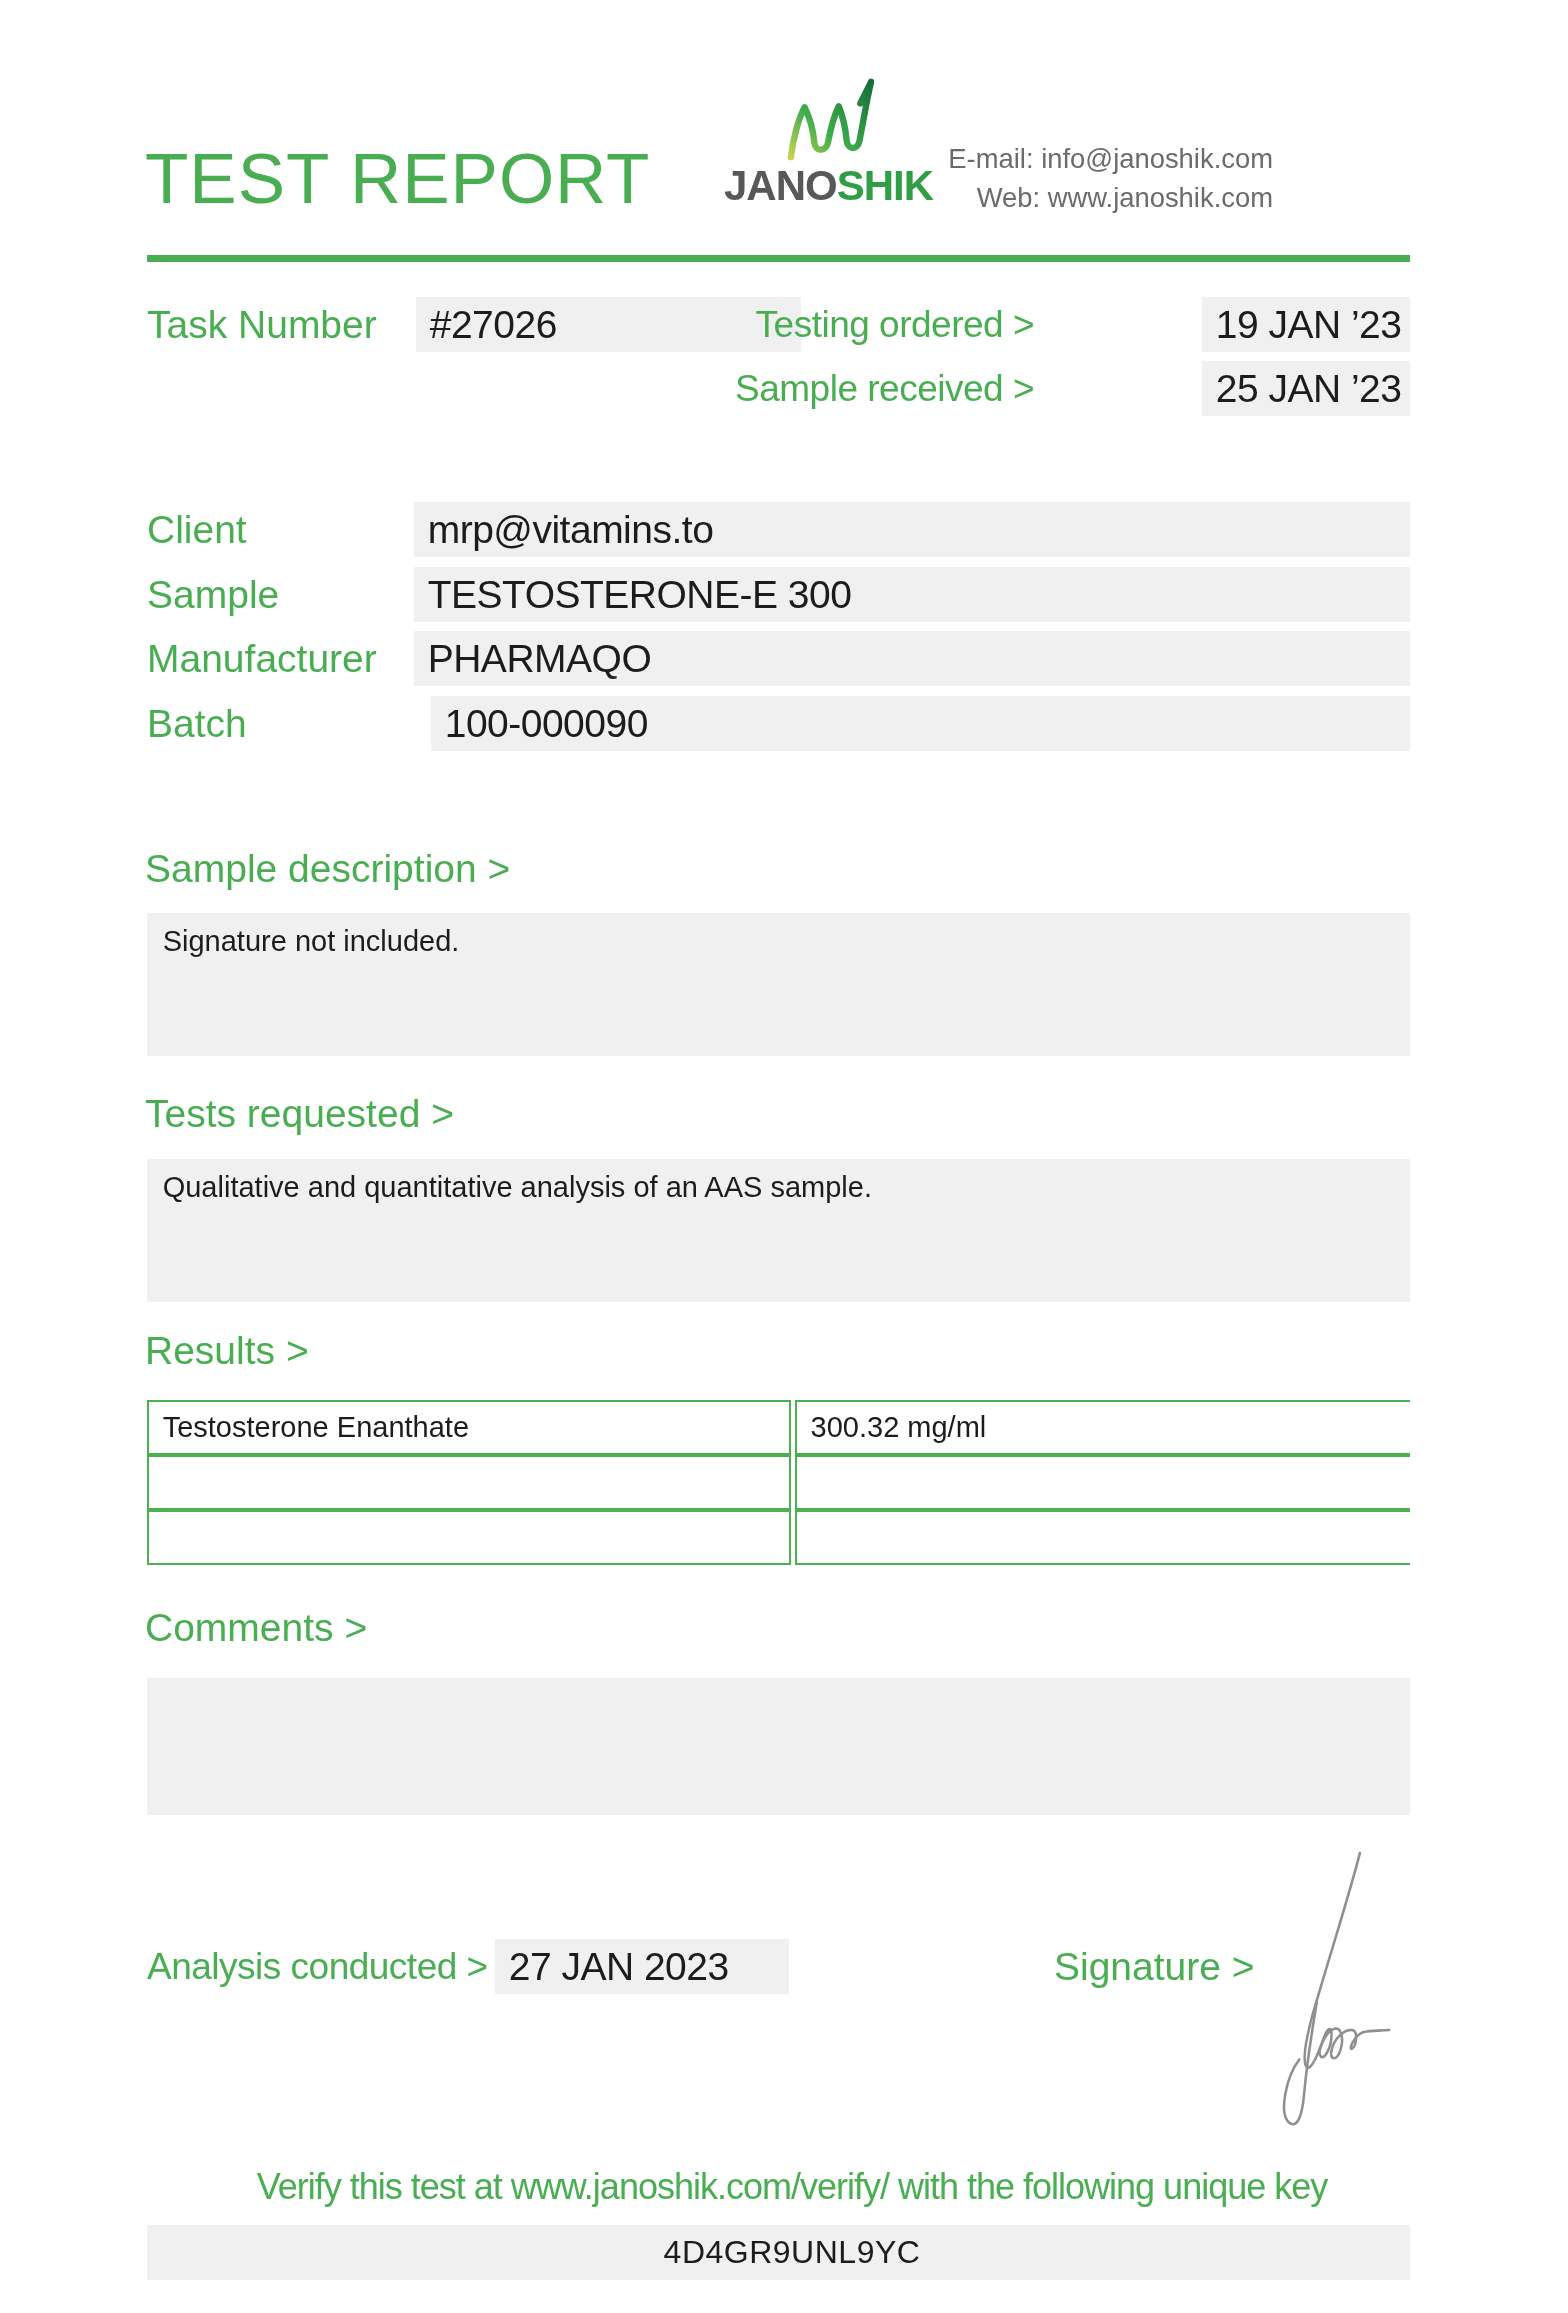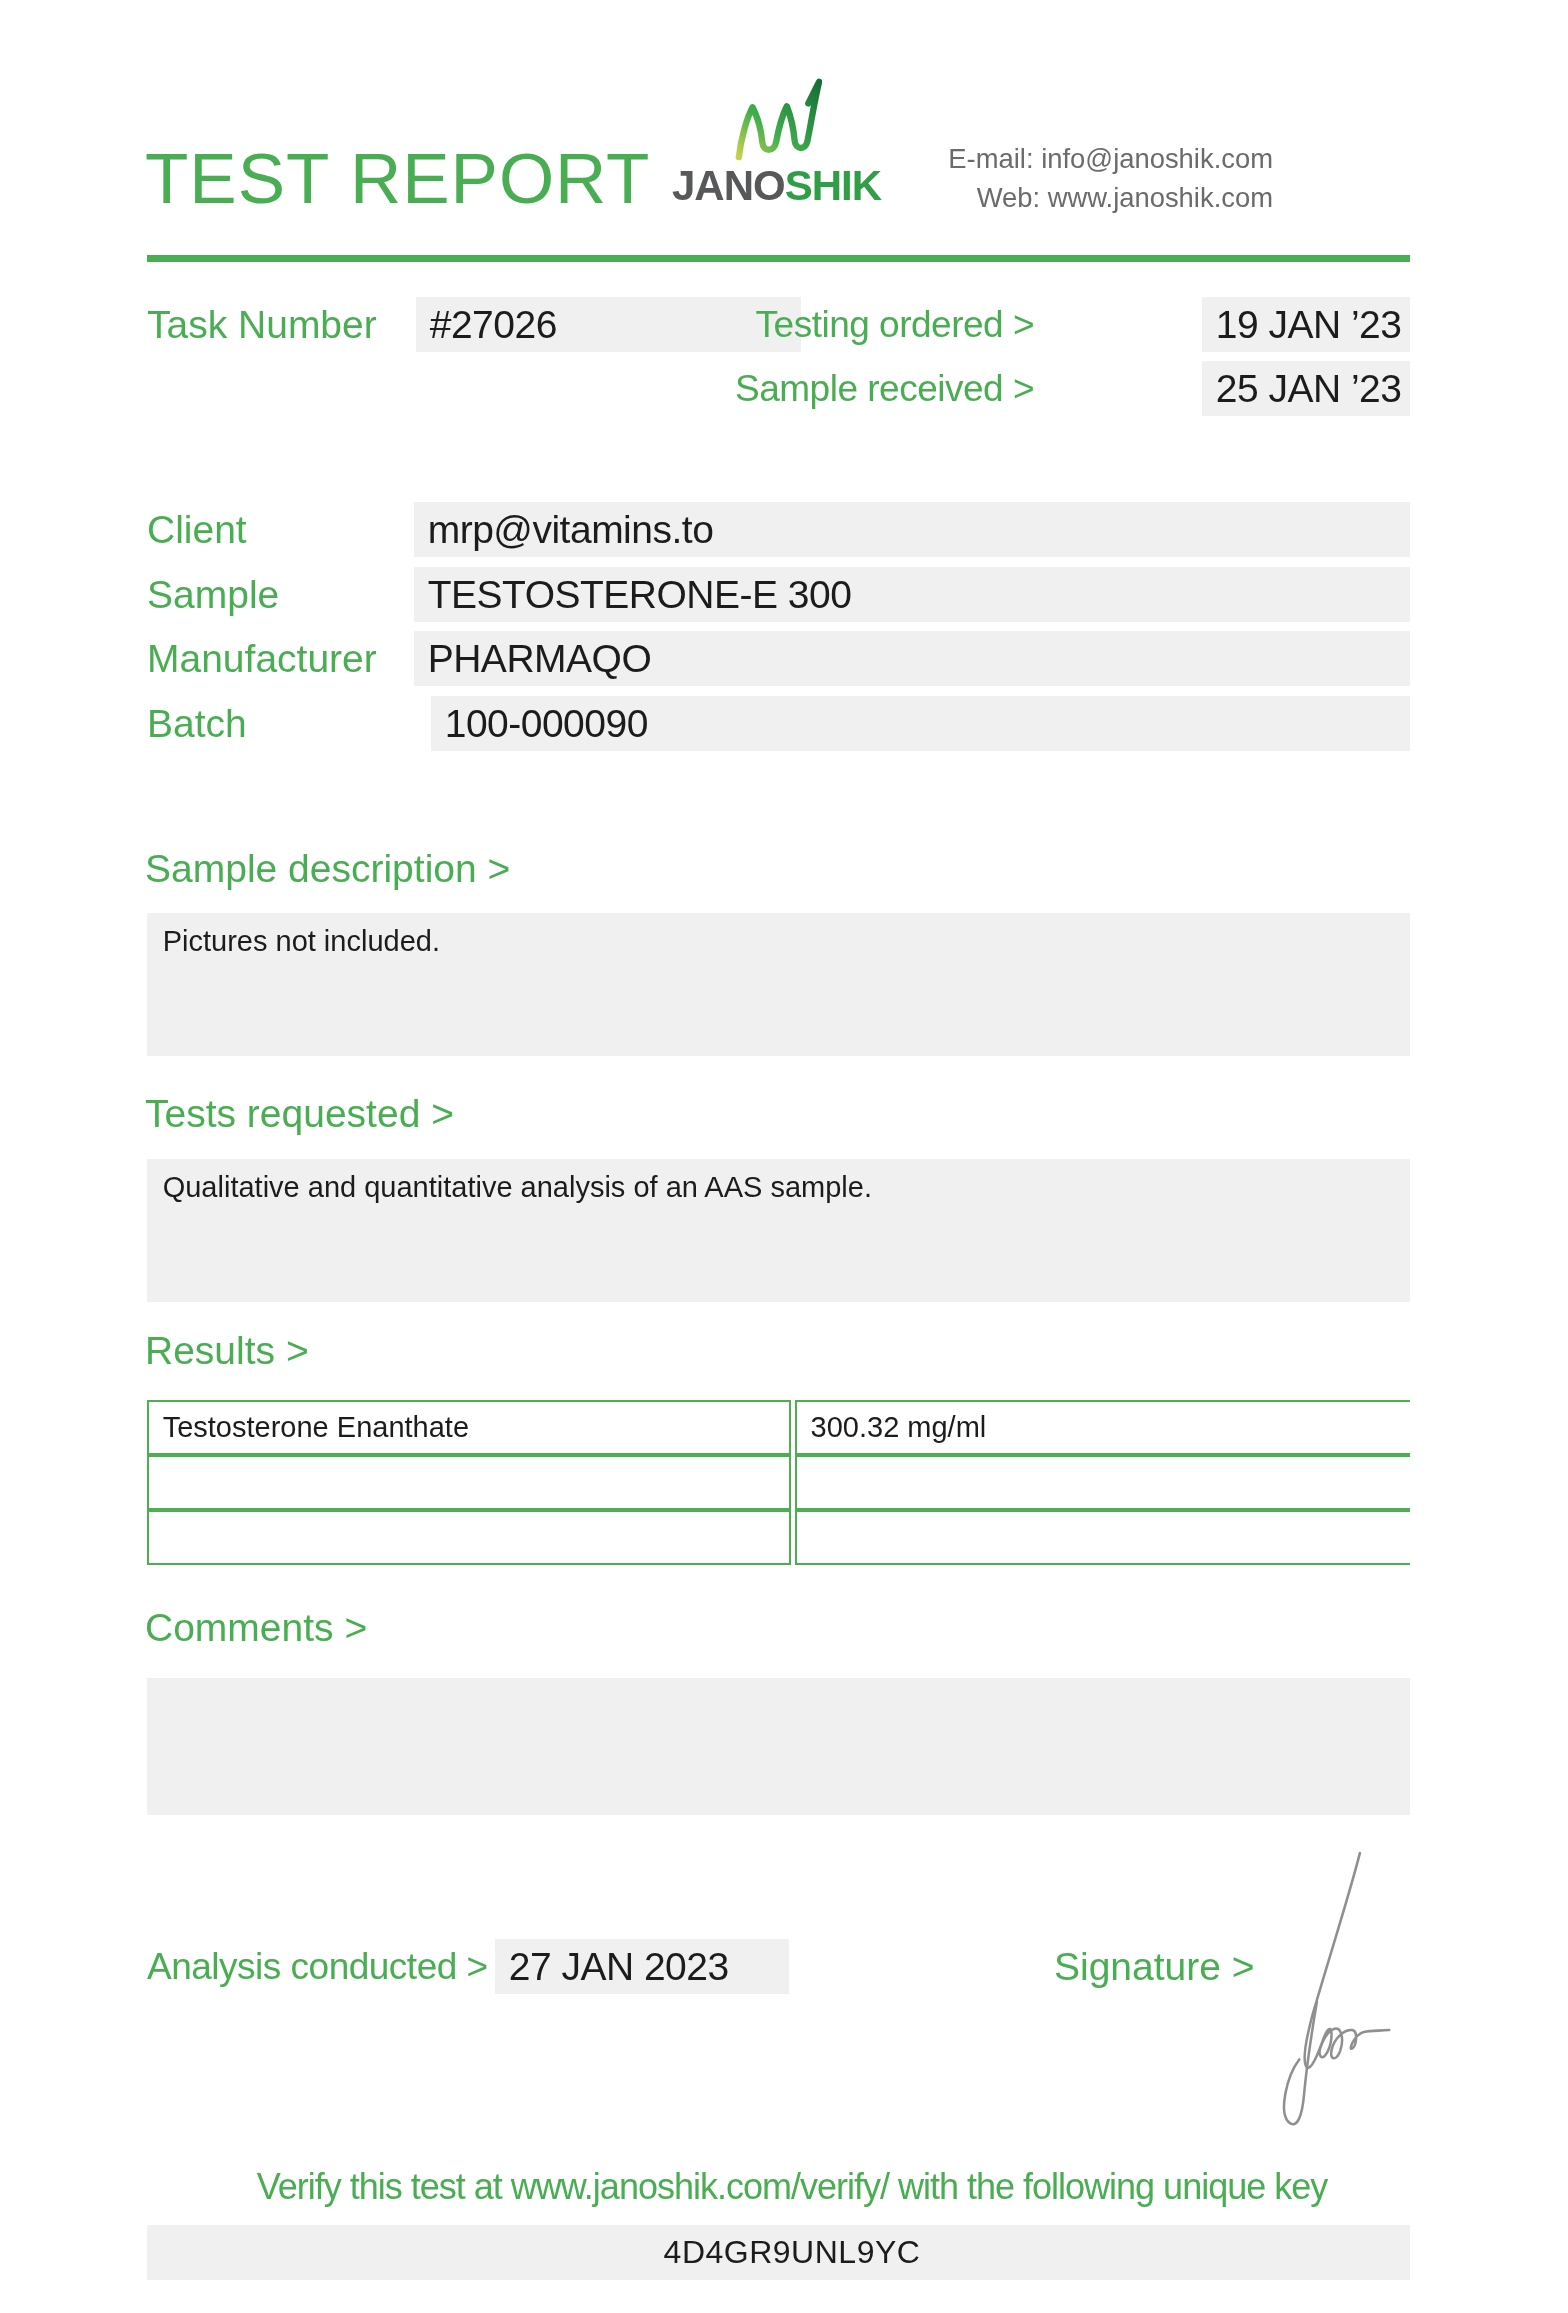--- a/index.html
+++ b/index.html
@@ -9,21 +9,21 @@
     background:#ffffff;
     font-family:"Liberation Sans", sans-serif;
     overflow:hidden;
   }
   
   .title{
     position:absolute;left:145px;top:143px;
     font-size:71px;line-height:1;color:#49ad52;
     letter-spacing:1px;font-weight:400;
   }
-  .logo{position:absolute;left:664px;top:73px;width:225px;text-align:center;}
+  .logo{position:absolute;left:716px;top:73px;width:225px;text-align:center;}
   .logo-icon{display:block;margin:0 auto;}
   .logo-text{
     font-size:42px;font-weight:bold;letter-spacing:-1px;line-height:1;
     margin-top:2px;white-space:nowrap;
   }
   .brand-gray{color:#57585a;}
   .brand-green{color:#2f9e44;}
   .contact{
     position:absolute;right:137px;top:139px;
     text-align:right;color:#6b6b6b;font-size:27.4px;line-height:39px;
@@ -162,21 +162,21 @@
   <div class="vbox box-manufacturer">
       <span>PHARMAQO</span>
     </div>
 
   <div class="glabel lbl-batch">Batch</div>
   <div class="vbox box-batch">
       <span>100-000090</span>
     </div>
 
   <div class="sec-title t-desc">Sample description &gt;</div>
-  <div class="gbox box-desc">Pictures not included.</div>
+  <div class="gbox box-desc">Signature not included.</div>
 
   <div class="sec-title t-tests">Tests requested &gt;</div>
   <div class="gbox box-tests">Qualitative and quantitative analysis of an AAS sample.</div>
 
   <div class="sec-title t-results">Results &gt;</div>
   <div class="rtable">
     <div class="rrow">
       <div class="rcell c1">Testosterone Enanthate</div>
       <div class="rcell c2">300.32 mg/ml</div>
     </div>

